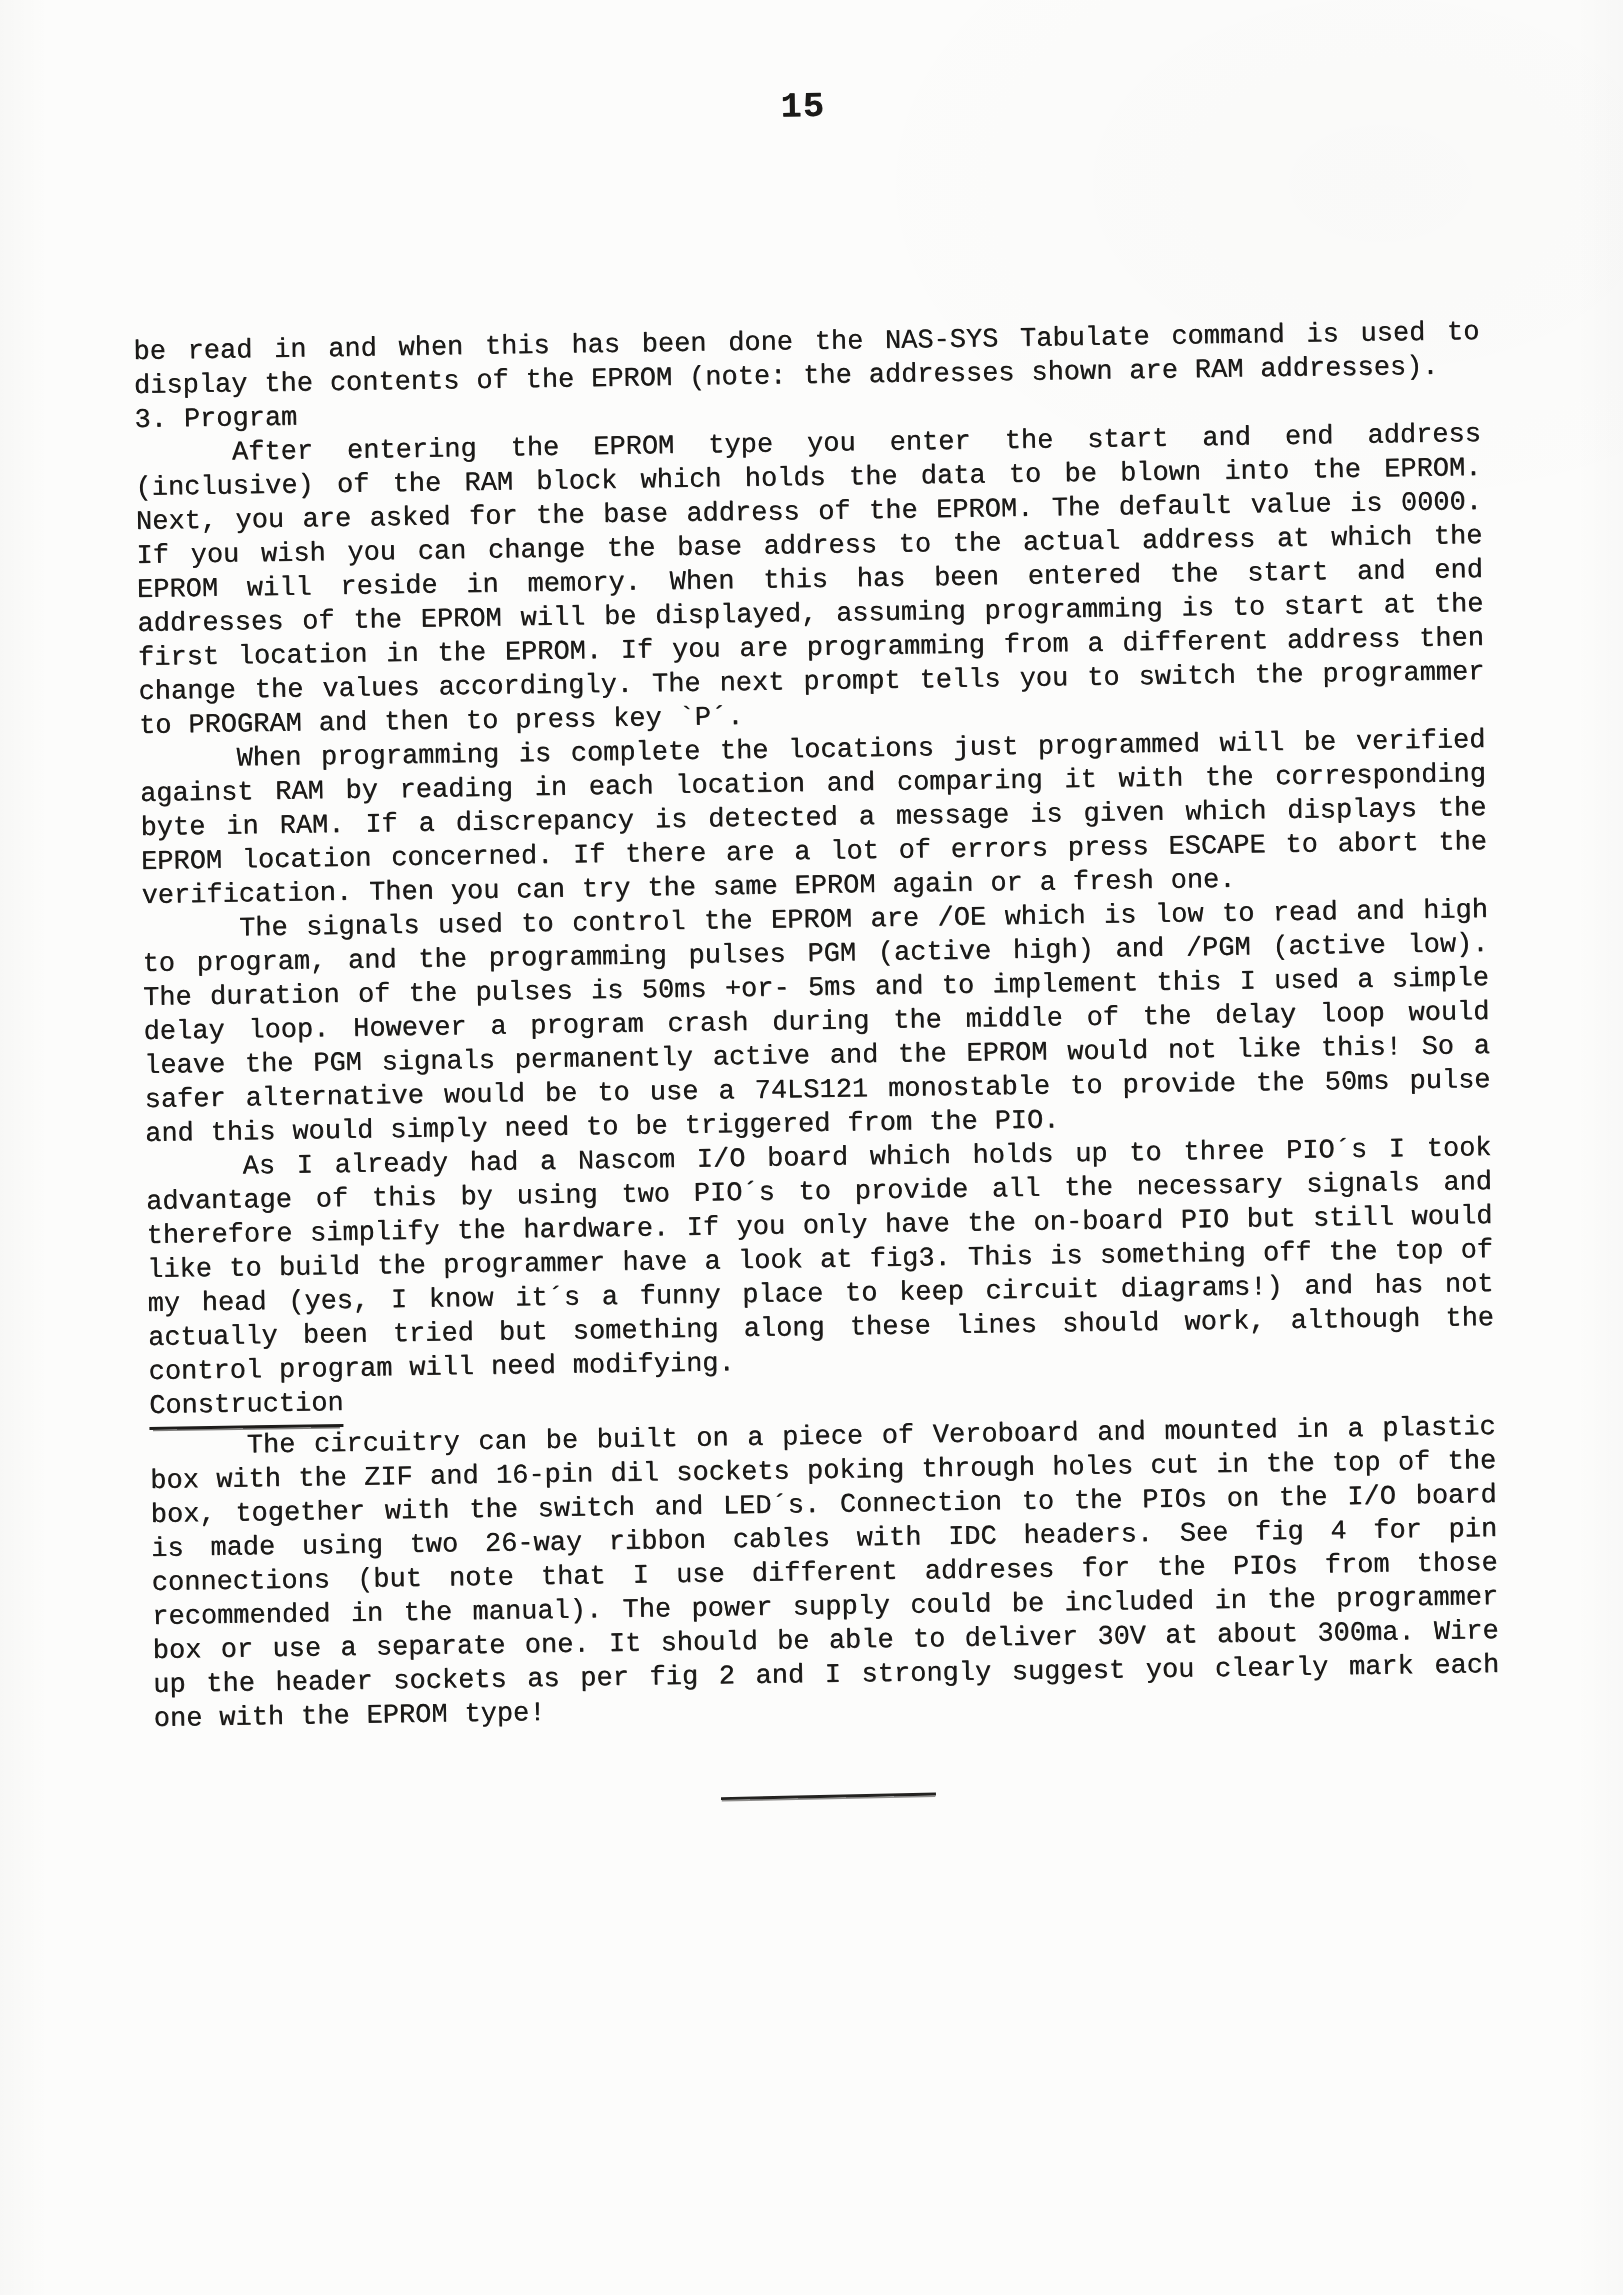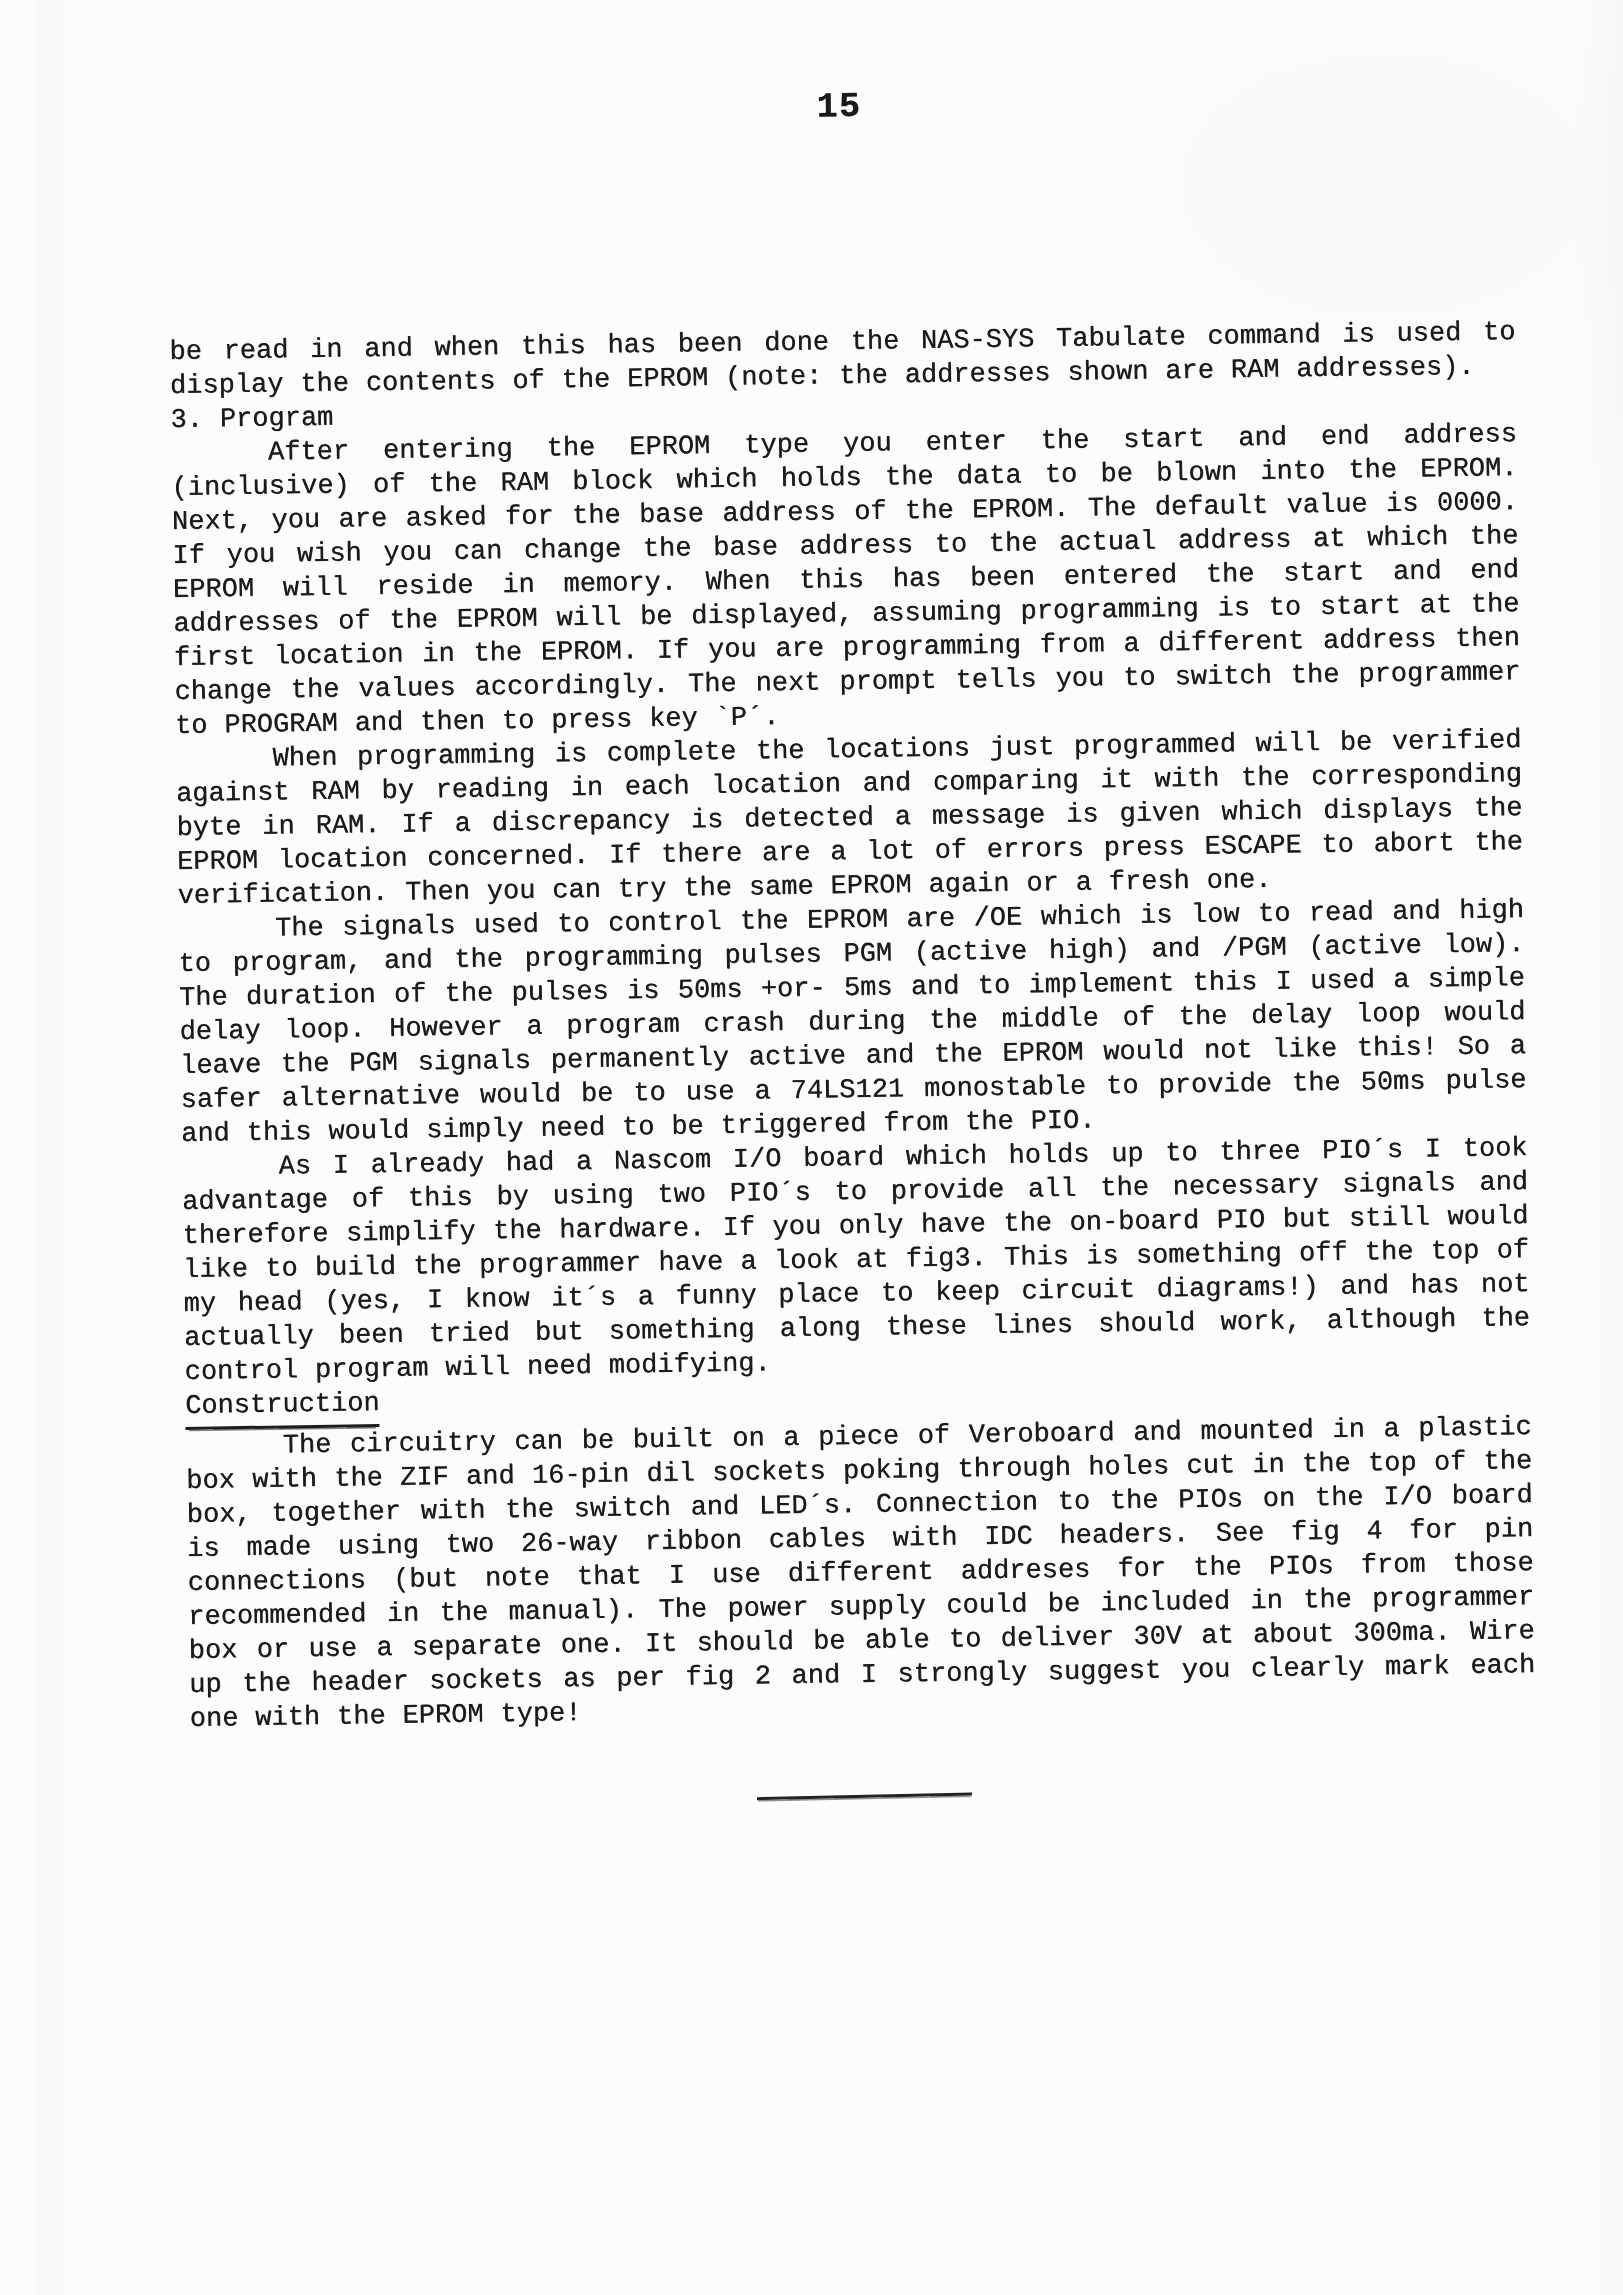--- a/index.html
+++ b/index.html
@@ -15,21 +15,20 @@
     font-family: "Liberation Mono", "DejaVu Sans Mono", monospace;
     color: #1b1a18;
   }
   .page {
     position: absolute;
     inset: 0;
     background:
       radial-gradient(971px 625px at 85% 8%, rgba(0,0,0,0.012), transparent 60%),
       linear-gradient(90deg, rgba(0,0,0,0.02), rgba(0,0,0,0) 3%, rgba(0,0,0,0) 97%, rgba(0,0,0,0.015)),
       #fcfcfb;
-    margin-left: 36px;
   }
   .tilt {
     position: absolute;
     left: 139px;
     top: 0;
     width: 1346px;
     transform: rotate(-0.85deg);
     transform-origin: 50% 40%;
   }
   .page-number {

